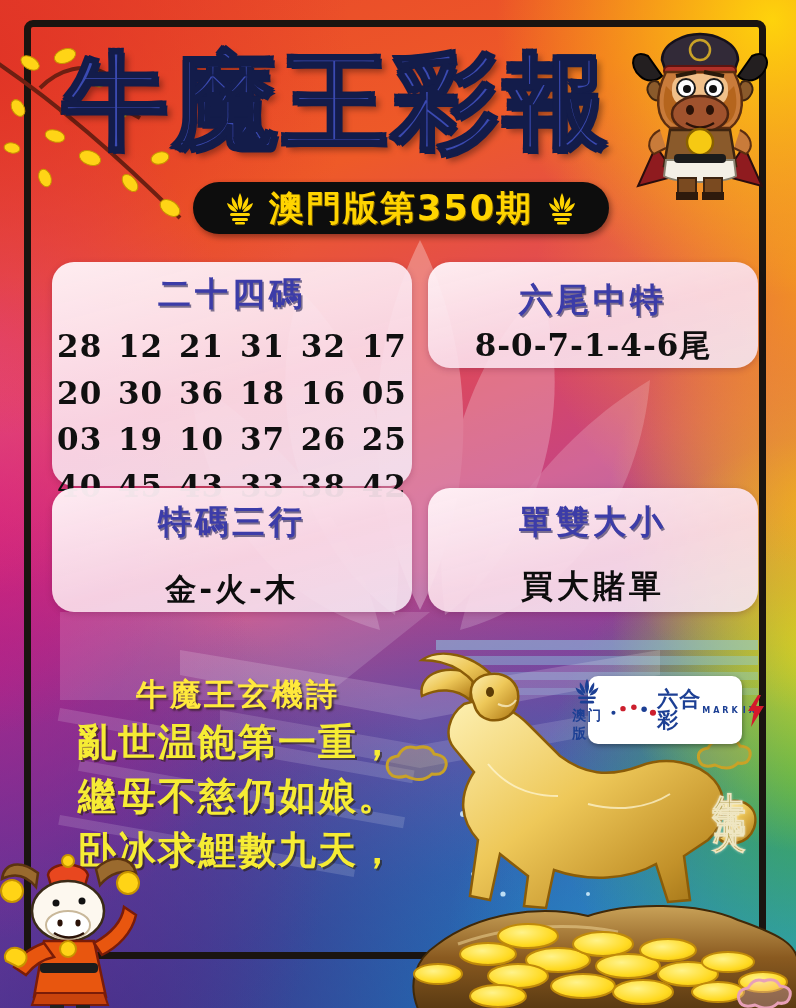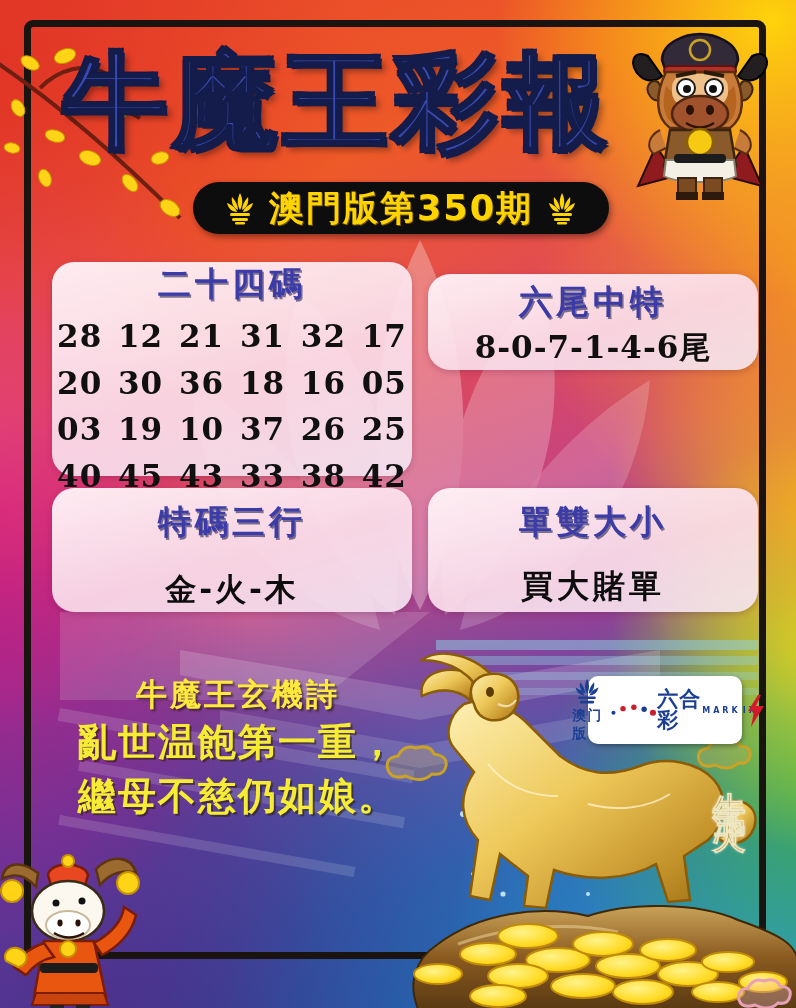--- a/index.html
+++ b/index.html
@@ -33,23 +33,23 @@
   .banner{left:193px;top:182px;width:416px;height:52px;background:#0d0d0d;border-radius:26px;
     display:flex;align-items:center;justify-content:center;gap:12px;z-index:6;box-shadow:2px 3px 6px rgba(0,0,0,.4);}
   .banner-text{font-size:35px;font-weight:700;color:#ffd400;letter-spacing:2px;text-shadow:1px 1px 0 #7a5b00;}
   
   .card{position:absolute;border-radius:22px;z-index:5;text-align:center;
     background:linear-gradient(165deg,rgba(255,243,247,.96) 0%,rgba(250,222,234,.92) 55%,rgba(244,230,242,.9) 100%);
     box-shadow:0 2px 6px rgba(90,20,60,.25);}
   .card-title{font-weight:900;color:#3c3ca8;font-size:33px;letter-spacing:4px;
     text-shadow:1.5px 1.5px 0 rgba(18,18,70,.55);}
   .card-serif{font-family:"DejaVu Serif","Liberation Serif",serif;font-weight:bold;color:#101010;}
-  .c1{left:52px;top:262px;width:360px;height:214px;}
+  .c1{left:52px;top:262px;width:360px;height:214px;padding-top:10px;}
   .c1 .rows{margin-top:6px;font-size:31px;line-height:1.5;letter-spacing:1px;word-spacing:4px;}
-  .c2{left:428px;top:274px;width:330px;height:90px;padding-top:6px;}
+  .c2{left:428px;top:262px;width:330px;height:90px;padding-top:16px;}
   .c2 .val{font-size:31px;margin-top:2px;letter-spacing:1px;}
   .c3{left:428px;top:362px;width:330px;height:114px;padding-top:10px;}
   .c3 .val{font-size:29px;margin-top:16px;font-weight:900;color:#0d0d0d;letter-spacing:1px;}
   .c4{left:52px;top:488px;width:360px;height:112px;padding-top:12px;}
   .c4 .val{font-size:31px;margin-top:24px;font-weight:900;color:#0d0d0d;letter-spacing:3px;}
   .c5{left:428px;top:488px;width:330px;height:112px;padding-top:12px;}
   .c5 .val{font-size:32px;margin-top:20px;font-weight:900;color:#0d0d0d;letter-spacing:4px;}
   
   .poem{left:42px;top:674px;width:392px;z-index:6;text-align:center;}
   .poem-title{font-size:31px;font-weight:900;color:#ffe93c;letter-spacing:3px;text-shadow:2px 2px 2px rgba(30,20,0,.6);}
@@ -214,20 +214,21 @@
 
   <div class="card c5">
     <div class="card-title">單雙大小</div>
     <div class="val">買大賭單</div>
   </div>
 
   <div class="abs poem">
     <div class="poem-title">牛魔王玄機詩</div>
     <div class="poem-line">亂世温飽第一重，</div>
     <div class="poem-line">繼母不慈仍如娘。</div>
+    <div class="poem-line">卧冰求鯉數九天，</div>
   </div>
 
   <svg class="abs z6" width="420" height="365" style="left:378px;top:644px;" viewBox="0 0 420 365">
     <defs>
       <linearGradient id="gold" x1="0" y1="0" x2="1" y2="1">
         <stop offset="0" stop-color="#fdf0b2"></stop>
         <stop offset=".45" stop-color="#eec859"></stop>
         <stop offset=".8" stop-color="#c3922a"></stop>
         <stop offset="1" stop-color="#9a6c12"></stop>
       </linearGradient>

